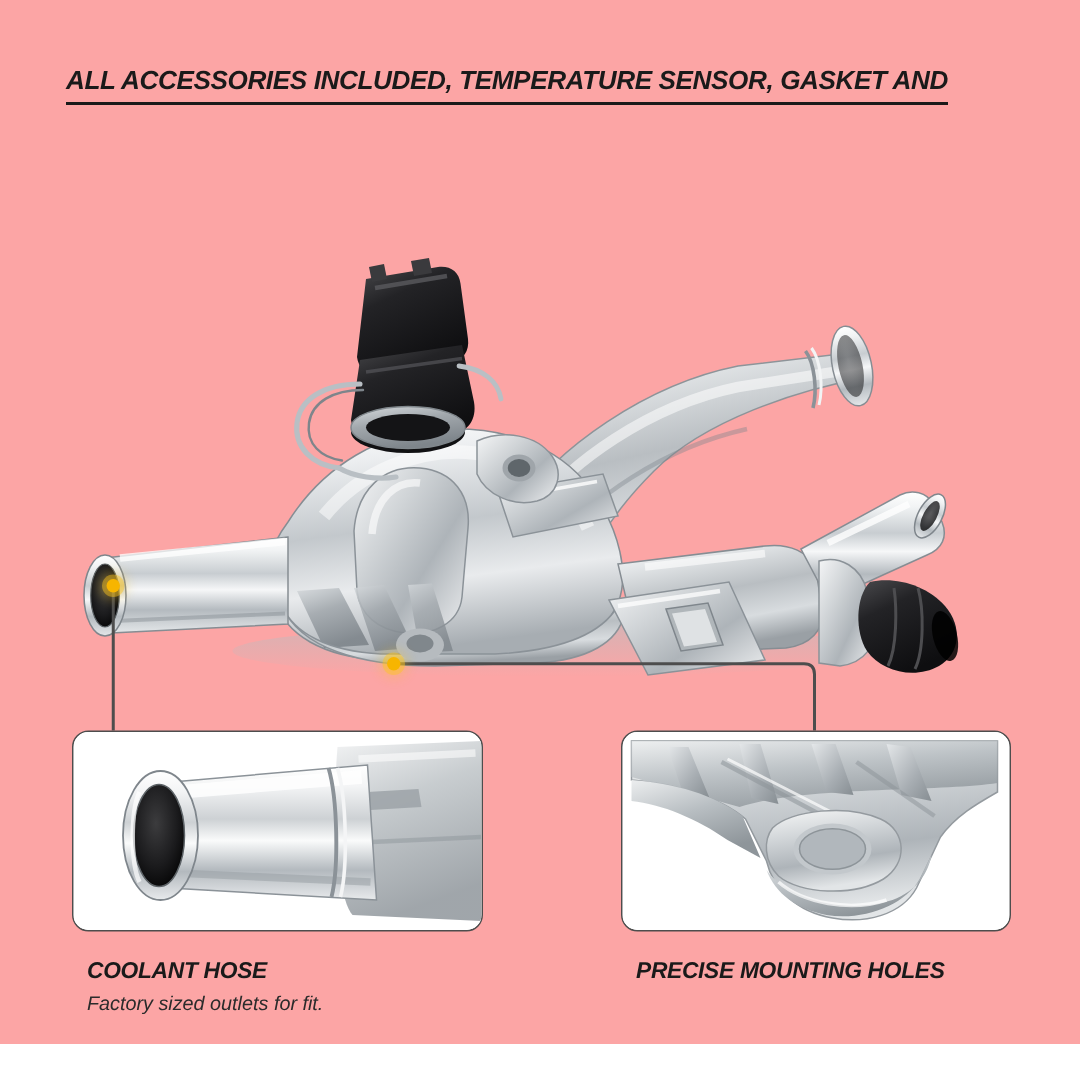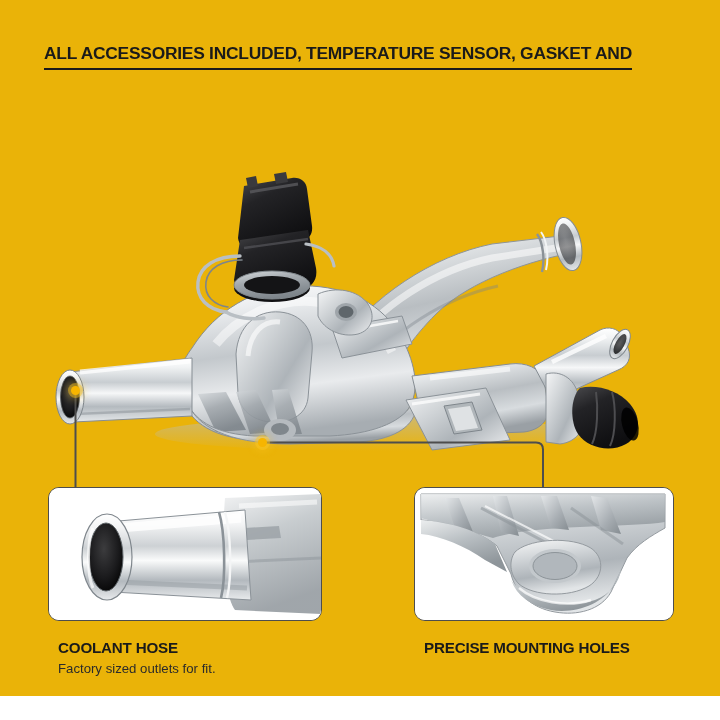--- a/index.html
+++ b/index.html
@@ -10,21 +10,22 @@
     width: 720px;
     height: 720px;
     background: #ffffff;
     font-family: "Liberation Sans", sans-serif;
     overflow: hidden;
   }
   .page {
     position: relative;
     width: 720px;
     height: 696px;
-    background: #eab308;
+    background: #fca5a5;
+    font-style: italic;
   }
 
   
   .headline {
     position: absolute;
     left: 44px;
     top: 40px;
     width: 628px;
   }
   .headline-line {

